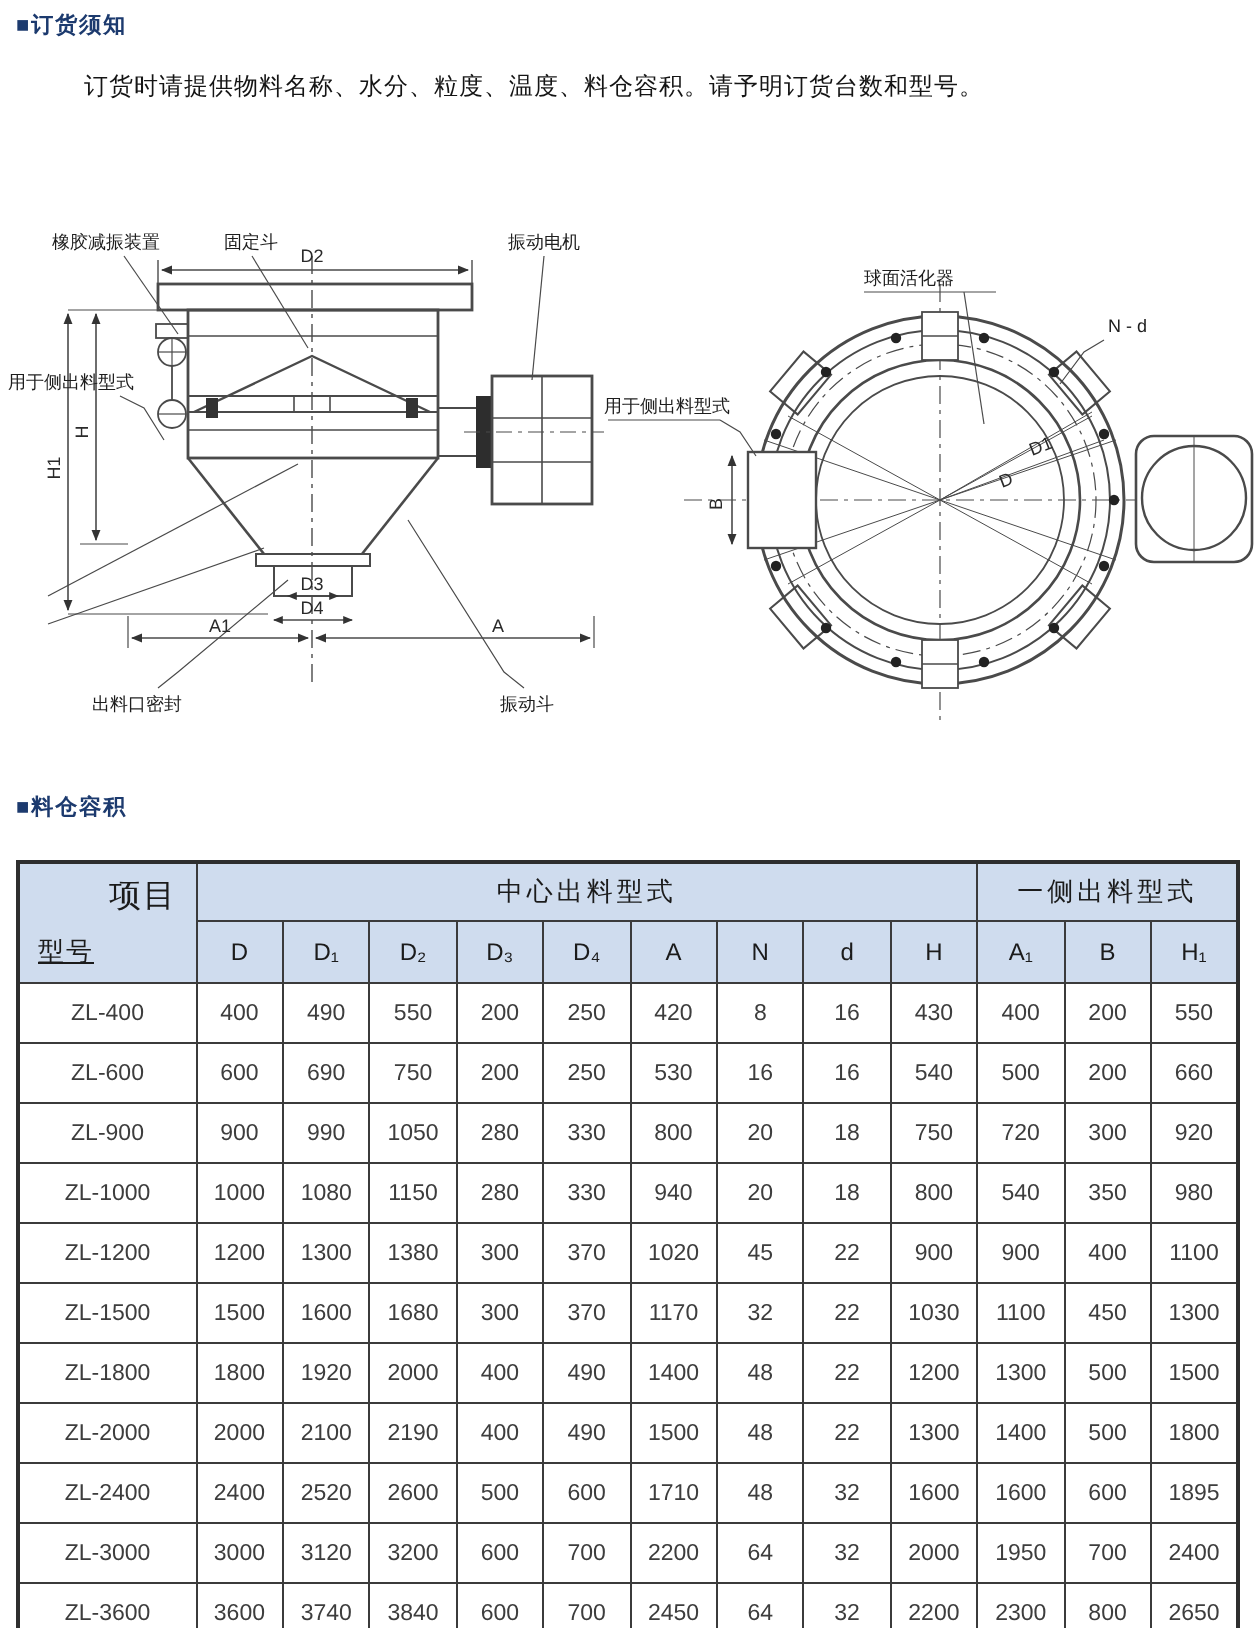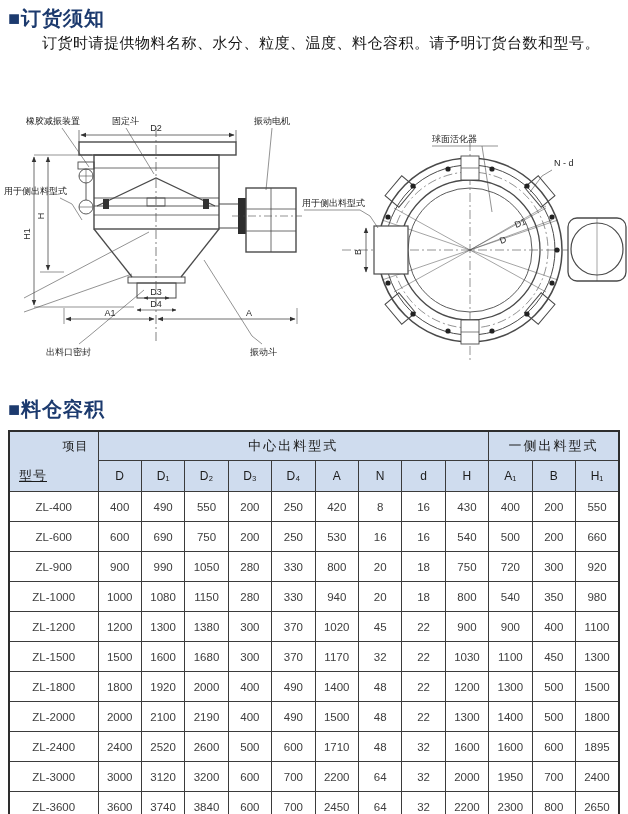--- a/index.html
+++ b/index.html
@@ -7,26 +7,26 @@
     --th-bg:#cfdcee;
     --tb-border:#3b3b3b;
     --line:#4a4a4a;
   }
   html,body{margin:0;padding:0;background:#fff;}
   .page{
     position:relative;width:628px;height:814px;background:#fff;overflow:hidden;
     font-family:"Liberation Sans","DejaVu Sans",sans-serif;color:#111;
   }
   .sec-title{
-    position:absolute;left:8px;font-size:20px;font-weight:bold;color:var(--accent);
+    position:absolute;left:8px;font-size:11px;font-weight:bold;color:var(--accent);
     letter-spacing:1px;
   }
   .notice-lines{
     position:absolute;left:42px;top:30px;width:560px;
-    font-size:15px;color:#141414;line-height:26px;letter-spacing:0.5px;
+    font-size:12px;color:#141414;line-height:26px;letter-spacing:0.5px;
   }
   .diagrams{position:absolute;left:0;top:112px;width:560px;height:256px;}
   .diagrams svg{position:absolute;top:0;}
   svg text{font-family:"Liberation Sans","DejaVu Sans",sans-serif;fill:#1d1d1d;}
   .lbl{font-size:9px;}
   .dim{font-size:9px;fill:#2a2a2a;}
 
   .table-wrap{position:absolute;left:8px;top:430px;width:612px;}
   table.dims{
     border-collapse:collapse;table-layout:fixed;width:612px;
@@ -39,21 +39,21 @@
   table.dims thead th{background:var(--th-bg);font-weight:normal;color:#1b1b1b;}
   th.group{height:28px;font-size:13px;letter-spacing:2px;}
   th.colhead{height:30px;font-size:12px;font-weight:bold;color:#222;}
   td.model,tbody td{height:29px;font-size:11.5px;color:#3d3d3d;background:#fff;}
   th.corner{
     position:relative;
     background-color:var(--th-bg);
     background-image:linear-gradient(to bottom right,
       transparent 49.5%, #4a4a4a 49.5%, #4a4a4a 50.5%, transparent 50.5%);
   }
-  th.corner .top{position:absolute;top:6px;right:9px;font-size:12px;letter-spacing:1px;}
+  th.corner .top{position:absolute;top:6px;right:9px;font-size:16px;letter-spacing:1px;}
   th.corner .bot{position:absolute;bottom:6px;left:9px;font-size:13px;letter-spacing:1px;text-decoration:underline;}
 </style>
 </head>
 <body>
 
 <div class="page">
 
   <div class="sec-title" style="top:5px;">■订货须知</div>
 
   <div class="notice-lines">

